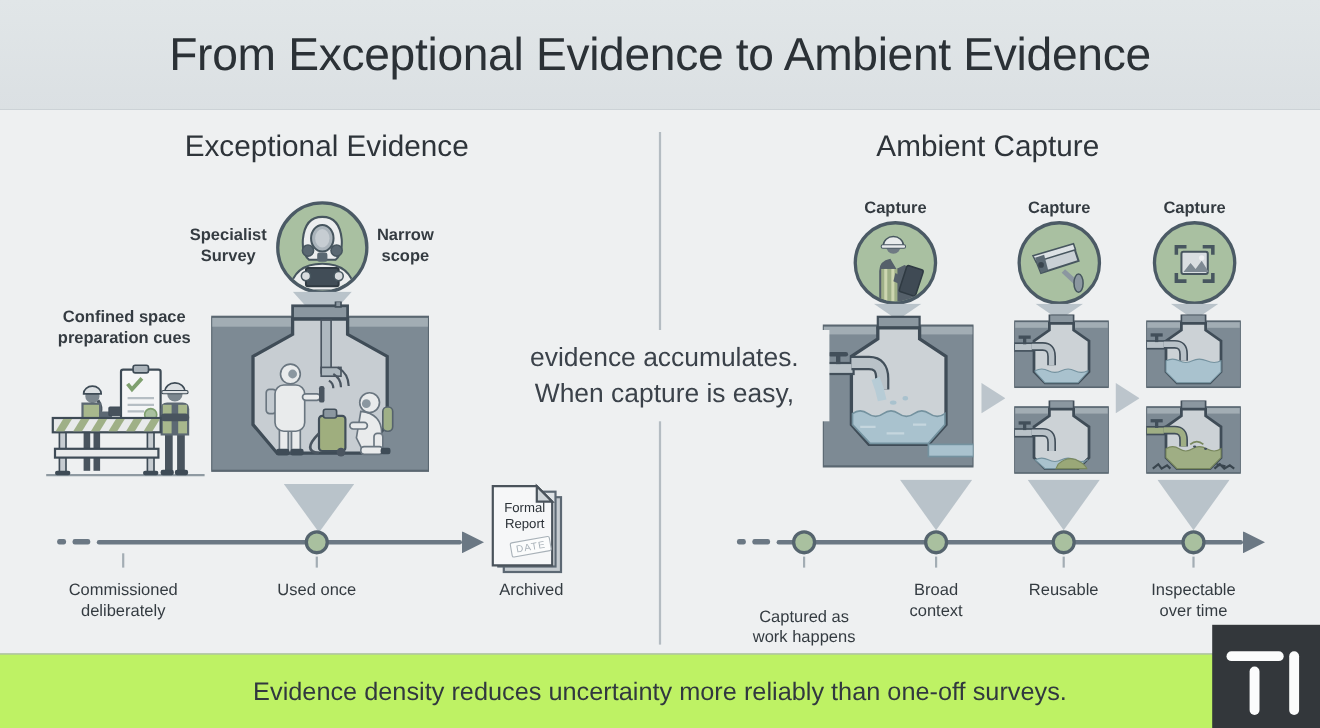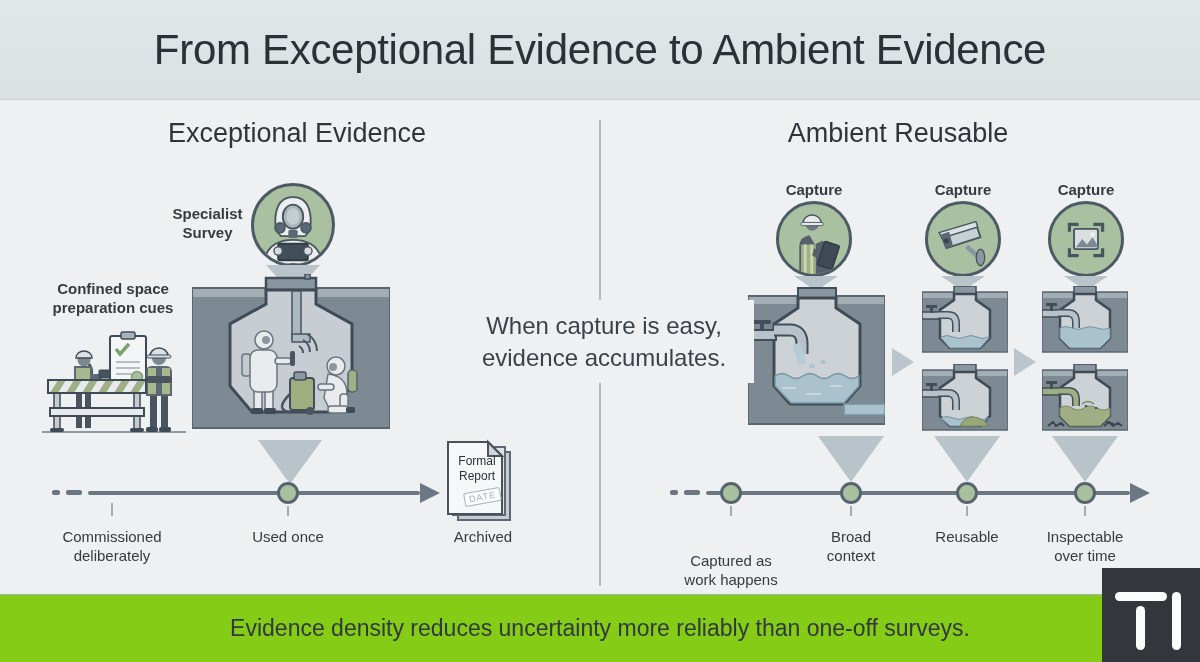--- a/index.html
+++ b/index.html
@@ -38,21 +38,21 @@
 
   
   .doc-wrap { width:74px; height:88px; }
   .doc-text { position:absolute; left:0; top:16px; width:58px; text-align:center;
     font-size:12px; line-height:1.25; color:#2b3137; }
   .doc-stamp { position:absolute; left:20px; top:52px; font-size:9px; letter-spacing:1px;
     color:#a8b1b8; border:1.5px solid #a8b1b8; border-radius:2px; padding:1px 4px;
     transform:rotate(-10deg); background:rgba(255,255,255,0.6); }
 
   
-  .footer-band { left:0; top:594px; width:1200px; height:68px; background:#84cc16; border-top:1px solid #a7b0b8; }
+  .footer-band { left:0; top:594px; width:1200px; height:68px; background:#bef264; border-top:1px solid #a7b0b8; }
   .footer-text { width:100%; text-align:center; line-height:66px; font-size:23px; color:#31383f; }
 
   
   .logo-box { left:1102px; top:568px; width:98px; height:94px; background:#33373b; z-index:4; }
   .logo-bar { position:absolute; background:#fbfcfc; border-radius:4.5px; }
 
   svg { display:block; }
 </style>
 </head>
 <body>
@@ -80,20 +80,24 @@
       <circle cx="28" cy="45" r="5.5" fill="#5a6872" stroke="#47565f" stroke-width="1.5"></circle>
       <circle cx="56" cy="45" r="5.5" fill="#5a6872" stroke="#47565f" stroke-width="1.5"></circle>
       <rect x="37" y="47" width="10" height="9" rx="2" fill="#5a6872"></rect>
       <path d="M10,84 q4,-26 32,-26 q28,0 32,26 z" fill="#eceeef" stroke="#47565f" stroke-width="2"></path>
       <rect x="26" y="62" width="32" height="18" rx="2" fill="#414d57" stroke="#2f3a42" stroke-width="2"></rect>
       <circle cx="26" cy="70" r="4.5" fill="#d8dcdf" stroke="#47565f" stroke-width="1.5"></circle>
       <circle cx="58" cy="70" r="4.5" fill="#d8dcdf" stroke="#47565f" stroke-width="1.5"></circle>
     </svg>
   </div>
 
+  <div class="abs small-label" style="left:316px; top:205px; width:105px;">
+    <div>Narrow</div>
+    <div>scope</div>
+  </div>
 
   <div class="abs cone-down" style="left:266px; top:265px; width:54px; height:30px;"></div>
 
   <div class="abs small-label" style="left:28px; top:280px; width:170px;">
     <div>Confined space</div>
     <div>preparation cues</div>
   </div>
 
   <div class="abs" style="left:38px; top:318px;">
     <svg viewBox="0 0 152 120" width="152" height="120">
@@ -220,25 +224,25 @@
       <path d="M44,4 V18 H58 Z" fill="#cfd5d9" stroke="#4a535b" stroke-width="2"></path>
     </svg>
     <div class="doc-text" style="left:4px;">
       <div>Formal</div>
       <div>Report</div>
     </div>
     <div class="doc-stamp">DATE</div>
   </div>
 
   <div class="abs center-note" style="left:454px; top:300px; width:300px;">
+    <div>evidence accumulates.</div>
     <div>When capture is easy,</div>
-    <div>evidence accumulates.</div>
-  </div>
-
-  <div class="abs panel-heading" style="left:698px; top:118px; width:400px;">Ambient Reusable</div>
+  </div>
+
+  <div class="abs panel-heading" style="left:698px; top:118px; width:400px;">Ambient Capture</div>
 
   <div class="abs small-label" style="left:764px; top:181px; width:100px;">Capture</div>
   <div class="abs small-label" style="left:913px; top:181px; width:100px;">Capture</div>
   <div class="abs small-label" style="left:1036px; top:181px; width:100px;">Capture</div>
 
   <div class="abs circle-badge" style="left:776px; top:201px; width:76px; height:76px;">
     <svg viewBox="0 0 76 76" width="70" height="70">
       <circle cx="36" cy="22" r="7" fill="#6f7a83"></circle>
       <path d="M26,21 a10,9 0 0 1 20,0 z" fill="#e8ebec" stroke="#47565f" stroke-width="1.5"></path>
       <rect x="24" y="20" width="24" height="3.5" rx="1.5" fill="#e8ebec" stroke="#47565f" stroke-width="1"></rect>

